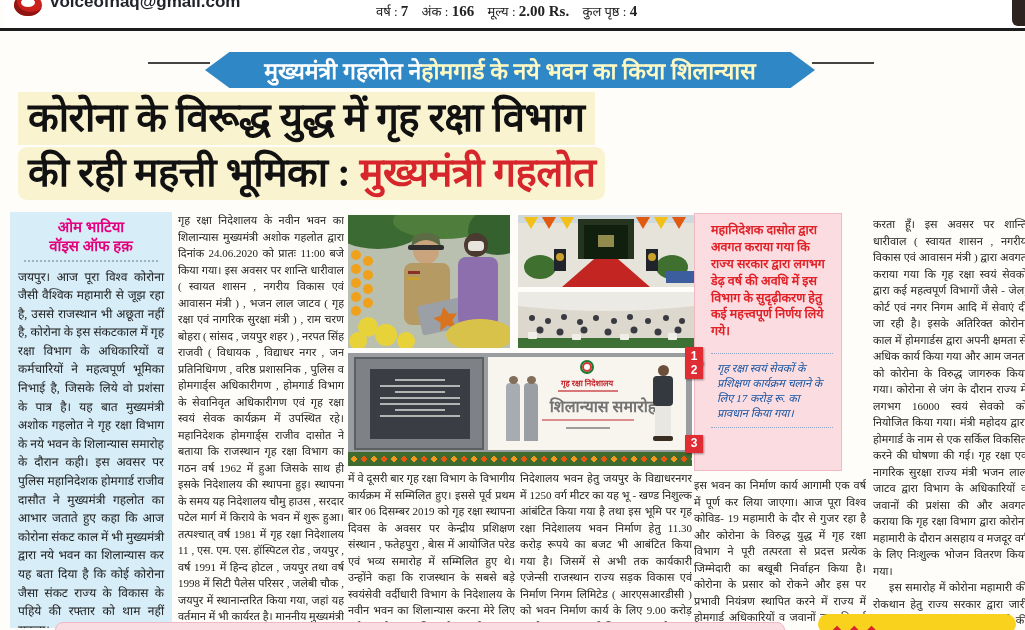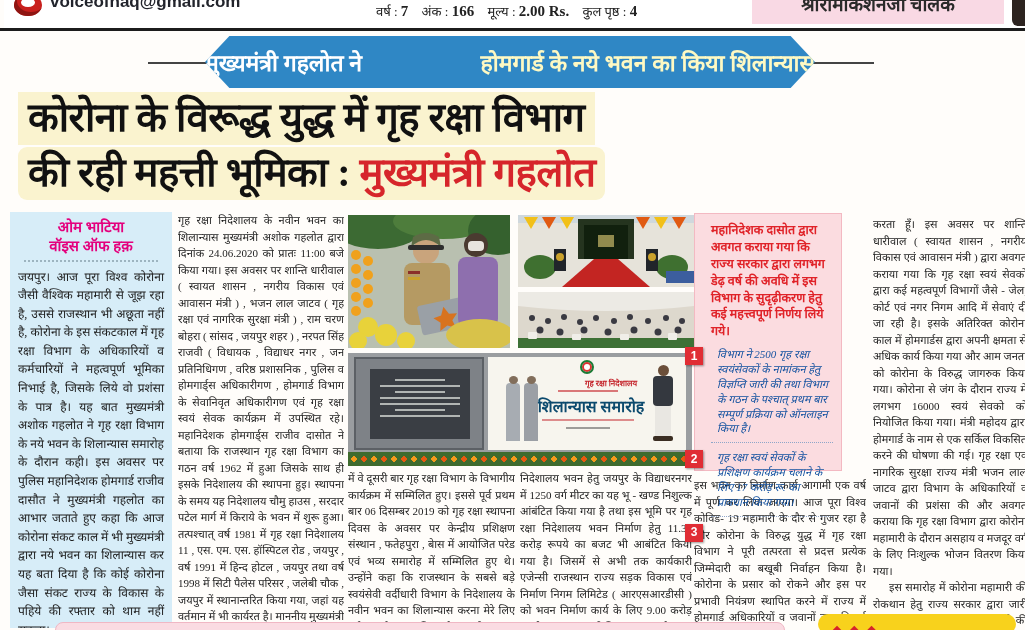--- a/index.html
+++ b/index.html
@@ -16,23 +16,23 @@
   .mast-email { position:absolute; left:46px; top:-8px; font-family:"Liberation Sans",sans-serif; font-weight:bold; font-size:17px; color:#22242c; }
   .mast-issue { position:absolute; left:372px; top:2px; font-size:13px; color:#222; white-space:nowrap; }
   .mast-issue b { font-size:15px; }
   .mast-issue .seg { margin-right:10px; }
   .mast-title { position:absolute; left:748px; top:0; width:252px; height:24px; background:#f9d9e4; overflow:hidden; text-align:center; }
   .mast-title span { position:relative; top:-9px; font-weight:bold; font-size:19px; color:#2a2a2a; white-space:nowrap; }
   .corner-blob { position:absolute; left:1008px; top:0; width:17px; height:26px; background:#2d2420; border-radius:0 0 0 6px; }
 
   
   .ribbon-line { position:absolute; top:62px; height:2px; background:#444; }
-  .ribbon { position:absolute; left:205px; top:36px; width:610px; height:52px; background:#2f87c5;
+  .ribbon { position:absolute; left:205px; top:52px; width:610px; height:36px; background:#2f87c5;
             clip-path:polygon(0 50%, 4% 0, 96% 0, 100% 50%, 96% 100%, 4% 100%); 
-            display:flex; align-items:center; justify-content:space-between; }
+            display:flex; align-items:center; justify-content:center; }
   .ribbon .w { color:#ffffff; font-weight:bold; font-size:23px; }
   .ribbon .y { color:#fef9c3; font-weight:bold; font-size:23px; }
 
   
   .headline { position:absolute; left:18px; top:92px; width:718px; }
   .headline .ln { display:inline-block; background:#faf3cf; padding:1px 10px 3px 10px; font-weight:bold;
                   font-size:40px; line-height:49px; color:#111; letter-spacing:-0.5px; white-space:nowrap; }
   .headline .ln2 { margin-top:2px;border-radius:9px; }
   .headline .red { color:#d6252b; }
 
@@ -63,23 +63,23 @@
   .photoC { left:518px; top:292px; width:176px; height:56px; }
   .photoD { left:348px; top:353px; width:344px; height:113px; background:#9a9da0; }
 
   .plaque-board { position:absolute; left:6px; top:4px; width:130px; height:93px; background:#7e8287; border:2px solid #5c6065; }
   .plaque-inner { position:absolute; left:14px; top:10px; width:100px; height:70px; background:#3a3e44; padding:6px 8px; }
   .plaque-inner i { display:block; height:2px; background:#cfd3cf; margin:4px 2px; opacity:.8; }
   .plaque-inner i.short { width:60%; margin-left:20%; }
 
   .dbanner { position:absolute; left:140px; top:4px; width:198px; height:93px; background:#f7f5ee; }
   .dbanner .logo { position:absolute; left:92px; top:3px; width:14px; height:14px; border-radius:50%; background:#fff; border:2px solid #1c7a35; box-shadow:inset 0 0 0 2px #d33; }
-  .dbanner .org { position:absolute; left:0; top:20px; width:198px; text-align:center; color:#c4232a; font-weight:bold; font-size:8px;margin-left:24px; }
+  .dbanner .org { position:absolute; left:0; top:20px; width:198px; text-align:center; color:#c4232a; font-weight:bold; font-size:8px; }
   .dbanner .rule { position:absolute; left:70px; top:33px; width:60px; height:2px; background:#c4232a; opacity:.6; }
-  .dbanner .title { position:absolute; left:4px; top:38px; width:198px; text-align:center; color:#0c4a6e; font-weight:bold; font-size:16px; }
+  .dbanner .title { position:absolute; left:16px; top:38px; width:198px; text-align:center; color:#737373; font-weight:bold; font-size:16px; }
   .dbanner .sub1 { position:absolute; left:54px; top:62px; width:92px; height:2px; background:#c4232a; opacity:.5; }
   .dbanner .sub2 { position:absolute; left:78px; top:70px; width:44px; height:2px; background:#444; opacity:.5; }
   .fig-man { position:absolute; right:10px; top:8px; width:26px; height:80px; }
   .fig-man .head { position:absolute; left:8px; top:0; width:11px; height:11px; border-radius:50%; background:#6b4f3a; }
   .fig-man .torso { position:absolute; left:3px; top:11px; width:20px; height:30px; background:#34383f; border-radius:4px; }
   .fig-man .legs { position:absolute; left:5px; top:41px; width:16px; height:30px; background:#e9e7e2; }
   .fig-man .feet { position:absolute; left:3px; top:71px; width:20px; height:5px; background:#3a2d22; border-radius:2px; }
   .fig-duo { position:absolute; left:18px; top:26px; width:34px; height:60px; opacity:.85; }
   .fig-duo .a,.fig-duo .b { position:absolute; top:0; width:14px; height:58px; background:#9aa0a8; border-radius:4px 4px 0 0; }
   .fig-duo .a { left:0; } .fig-duo .b { left:18px; background:#8b9199; }
@@ -113,21 +113,20 @@
         <div class="c1"></div>
         <div class="c2"></div>
       </div>
     <div class="mast-email">voiceofhaq@gmail.com</div>
     <div class="mast-issue">
       <span class="seg"><span>वर्ष :</span> <b>7</b></span>
       <span class="seg"><span>अंक :</span> <b>166</b></span>
       <span class="seg"><span>मूल्य :</span> <b>2.00 Rs.</b></span>
       <span class="seg"><span>कुल पृष्ठ :</span> <b>4</b></span>
     </div>
-    <div class="mast-title"><span>श्रीरामकिशनजी चालक</span></div>
     <div class="corner-blob"></div>
   </div>
   <div class="mast-rule"></div>
 
   <div class="ribbon-line" style="left:148px;width:62px;"></div>
   <div class="ribbon-line" style="left:812px;width:62px;"></div>
   <div class="ribbon">
     <span class="w">मुख्यमंत्री गहलोत ने </span>
     <span class="y">होमगार्ड के नये भवन का किया शिलान्यास</span>
   </div>
@@ -282,21 +281,20 @@
   </div>
 
   <div class="col col3">में वे दूसरी बार गृह रक्षा विभाग के विभागीय कार्यक्रम में सम्मिलित हुए। इससे पूर्व प्रथम बार 06 दिसम्बर 2019 को गृह रक्षा स्थापना दिवस के अवसर पर केन्द्रीय प्रशिक्षण संस्थान , फतेहपुरा , बेास में आयोजित परेड एवं भव्य समारोह में सम्मिलित हुए थे। उन्होंने कहा कि राजस्थान के सबसे बड़े स्वयंसेवी वर्दीधारी विभाग के निदेशालय के नवीन भवन का शिलान्यास करना मेरे लिए हर्ष एवं गौरव का विषय है। हमारी सरकार द्वारा गृह रक्षा</div>
   <div class="col col4">निदेशालय भवन हेतु जयपुर के विद्याधरनगर में 1250 वर्ग मीटर का यह भू - खण्ड निशुल्क आंबंटित किया गया है तथा इस भूमि पर गृह रक्षा निदेशालय भवन निर्माण हेतु 11.30 करोड़ रूपये का बजट भी आबंटित किया गया है। जिसमें से अभी तक कार्यकारी एजेन्सी राजस्थान राज्य सड़क विकास एवं निर्माण निगम लिमिटेड ( आरएसआरडीसी ) को भवन निर्माण कार्य के लिए 9.00 करोड़ रूपये का प्रावधान भी किया जा चुका है।</div>
   <div class="col col5">इस भवन का निर्माण कार्य आगामी एक वर्ष में पूर्ण कर लिया जाएगा। आज पूरा विश्व कोविड- 19 महामारी के दौर से गुजर रहा है और कोरोना के विरुद्ध युद्ध में गृह रक्षा विभाग ने पूरी तत्परता से प्रदत्त प्रत्येक जिम्मेदारी का बखूबी निर्वाहन किया है। कोरोना के प्रसार को रोकने और इस पर प्रभावी नियंत्रण स्थापित करने में राज्य में होमगार्ड अधिकारियों व जवानों द्वारा निभाई गई विशिष्ट भूमिका की मैं भूरि - भूरि प्रशंसा</div>
 
   <div class="hbox">
     <div class="hbox-head">महानिदेशक दासोत द्वारा अवगत कराया गया कि राज्य सरकार द्वारा लगभग डेढ़ वर्ष की अवधि में इस विभाग के सुदृढ़ीकरण हेतु कई महत्त्वपूर्ण निर्णय लिये गये।</div>
     <div class="hitem">
       <span class="hnum">1</span>
-      <span>विभाग ने 2500 गृह रक्षा स्वयंसेवकों के नामांकन हेतु विज्ञप्ति जारी की तथा विभाग के गठन के पश्चात् प्रथम बार सम्पूर्ण प्रक्रिया को ऑनलाइन किया है।</span>
     </div>
     <div class="hitem">
       <span class="hnum">2</span>
       <span>गृह रक्षा स्वयं सेवकों के प्रशिक्षण कार्यक्रम चलाने के लिए 17 करोड़ रू. का प्रावधान किया गया।</span>
     </div>
     <div class="hitem">
       <span class="hnum">3</span>
     </div>
   </div>
 

